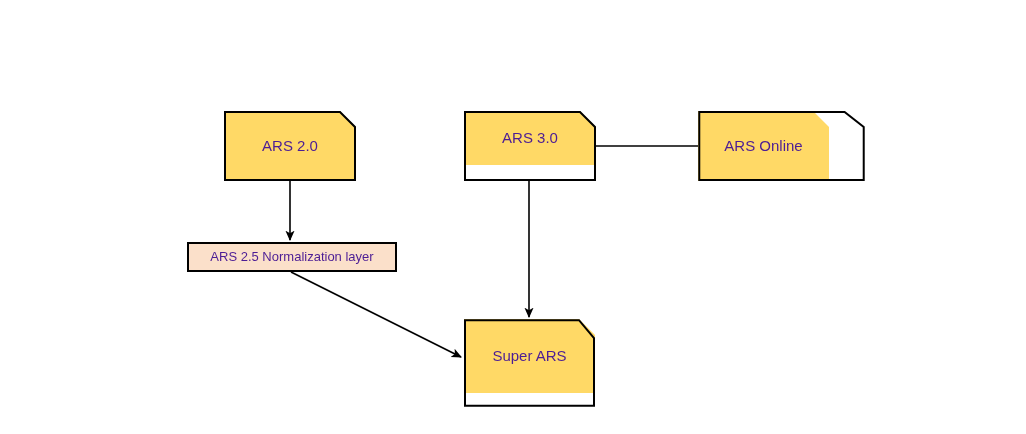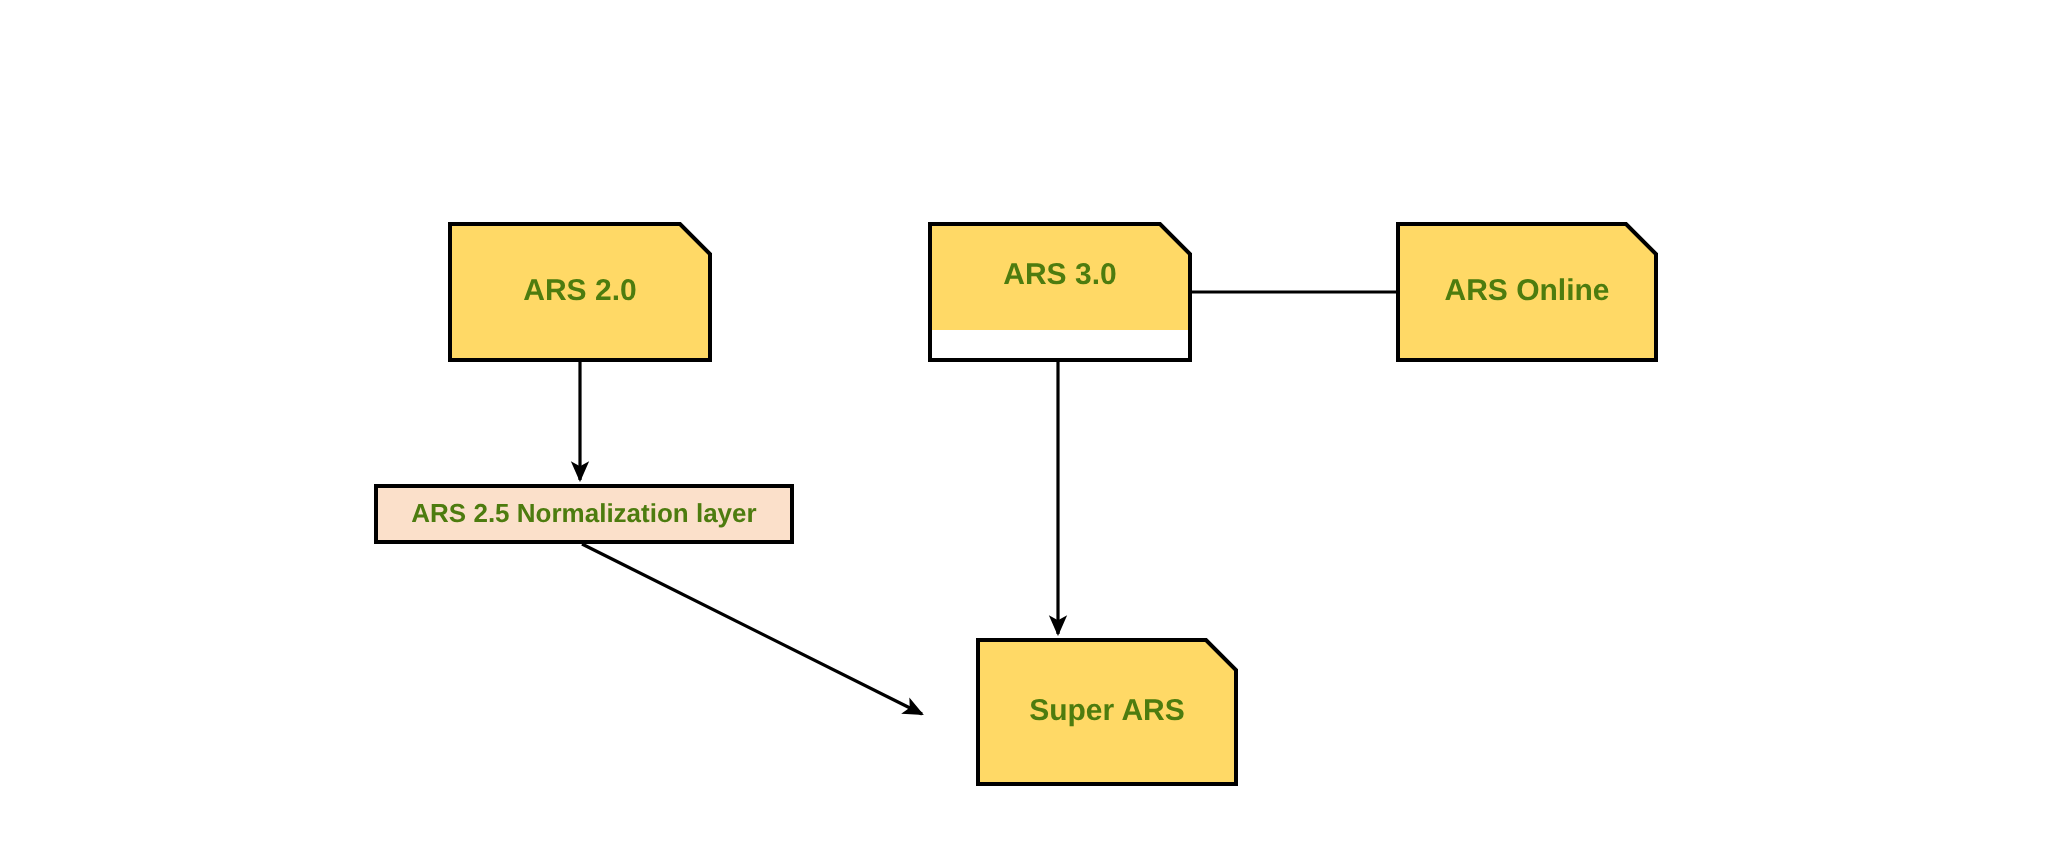--- a/index.html
+++ b/index.html
@@ -26,22 +26,22 @@
     height: 434px;
     pointer-events: none;
   }
   .node {
     position: absolute;
     box-sizing: border-box;
     display: flex;
     align-items: center;
     justify-content: center;
     text-align: center;
-    color: #4d7c0f;
-    font-weight: bold;
+    color: #4c1d95;
+    font-weight: normal;
     line-height: 1.2;
   }
   .node-label {
     display: block;
     padding: 0 6px;
   }
   
   .shape-note {
     background: #ffd966;
     border: 0;
@@ -98,34 +98,34 @@
 
   <div class="note-wrap" style="left:464px; top:111px; width:132px; height:70px;">
     <div class="node shape-note fs-15" style="left:0; top:0; width:132px; height:54px;">
       <span class="node-label">ARS 3.0</span>
     </div>
     <svg class="note-outline" viewBox="0 0 132 70" preserveAspectRatio="none">
       <path d="M1,1 L116,1 L131,16 L131,69 L1,69 Z" fill="none" stroke="#000000" stroke-width="2" vector-effect="non-scaling-stroke"></path>
     </svg>
   </div>
 
-  <div class="note-wrap" style="left:698px; top:111px; width:131px; height:70px;">
+  <div class="note-wrap" style="left:698px; top:111px; width:131px; height:70px;padding-left:36px;">
     <div class="node shape-note fs-15" style="left:0; top:0; width:131px; height:70px;">
       <span class="node-label">ARS Online</span>
     </div>
     <svg class="note-outline" viewBox="0 0 131 70" preserveAspectRatio="none">
       <path d="M1,1 L115,1 L130,16 L130,69 L1,69 Z" fill="none" stroke="#000000" stroke-width="2" vector-effect="non-scaling-stroke"></path>
     </svg>
   </div>
 
   <div class="node shape-rect fs-13" style="left:187px; top:242px; width:210px; height:30px;">
     <span class="node-label">ARS 2.5 Normalization layer</span>
   </div>
 
-  <div class="note-wrap" style="left:464px; top:319px; width:131px; height:74px;margin-left:24px;">
+  <div class="note-wrap" style="left:464px; top:319px; width:131px; height:88px;">
     <div class="node shape-note fs-15" style="left:0; top:0; width:131px; height:74px;">
       <span class="node-label">Super ARS</span>
     </div>
     <svg class="note-outline" viewBox="0 0 131 74" preserveAspectRatio="none">
       <path d="M1,1 L115,1 L130,16 L130,73 L1,73 Z" fill="none" stroke="#000000" stroke-width="2" vector-effect="non-scaling-stroke"></path>
     </svg>
   </div>
 
 </div>
 

